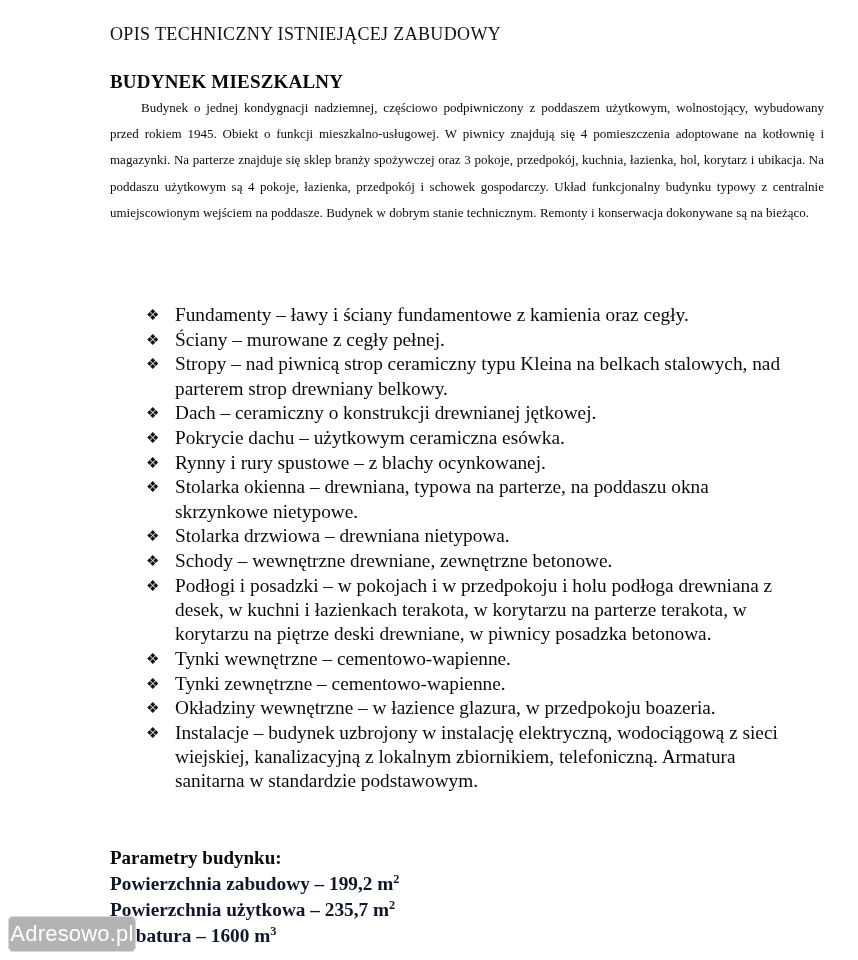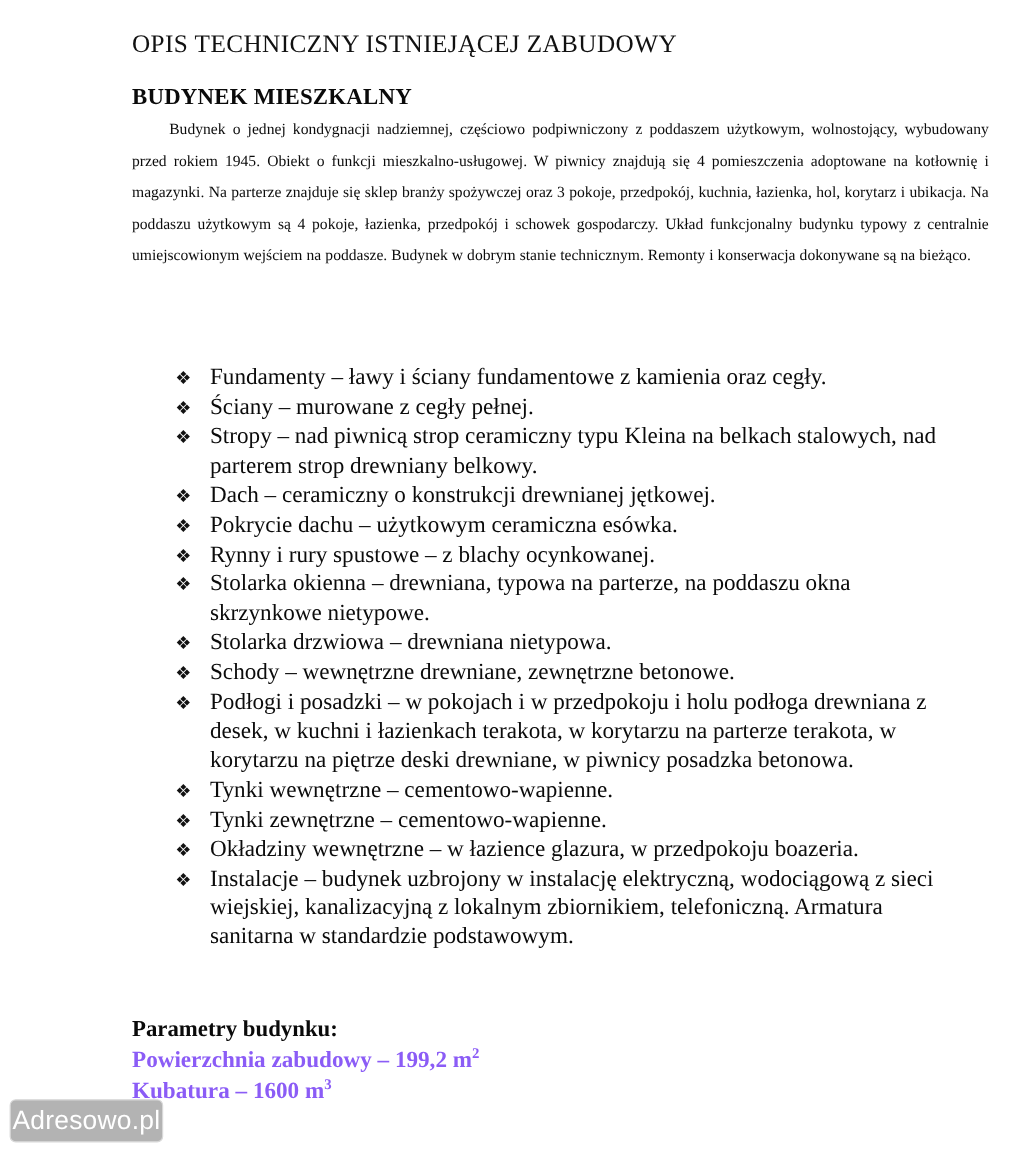--- a/index.html
+++ b/index.html
@@ -23,21 +23,21 @@
     width: 858px;
     height: 960px;
     box-sizing: border-box;
   }
 
   
   .doc-title {
     position: absolute;
     left: 110px;
     top: 24px;
-    font-size: 21px;
+    font-size: 18px;
     letter-spacing: 0.35px;
     white-space: nowrap;
     color: #111;
   }
 
   
   .section-heading {
     position: absolute;
     left: 110px;
     top: 71px;
@@ -110,21 +110,21 @@
     font-weight: bold;
     line-height: 26px;
     margin: 0 0 0 0;
     color: #0a0a0a;
   }
   .param-line {
     font-size: 19.3px;
     font-weight: bold;
     line-height: 26px;
     margin: 0;
-    color: #8b5cf6;
+    color: #0f172a;
     white-space: nowrap;
   }
   .param-line sup {
     font-size: 0.64em;
     vertical-align: super;
     line-height: 0;
     font-weight: bold;
   }
 
   
@@ -225,20 +225,26 @@
   <div class="params-block">
     <div class="params-heading">Parametry budynku:</div>
 
     <div class="param-line">
       <span>Powierzchnia zabudowy</span>
       <span>–</span>
       <span>199,2</span>
       <span>m</span><sup>2</sup>
     </div>
 
+    <div class="param-line">
+      <span>Powierzchnia użytkowa</span>
+      <span>–</span>
+      <span>235,7</span>
+      <span>m</span><sup>2</sup>
+    </div>
 
     <div class="param-line">
       <span>Kubatura</span>
       <span>–</span>
       <span>1600</span>
       <span>m</span><sup>3</sup>
     </div>
   </div>
 
   <div class="watermark">

